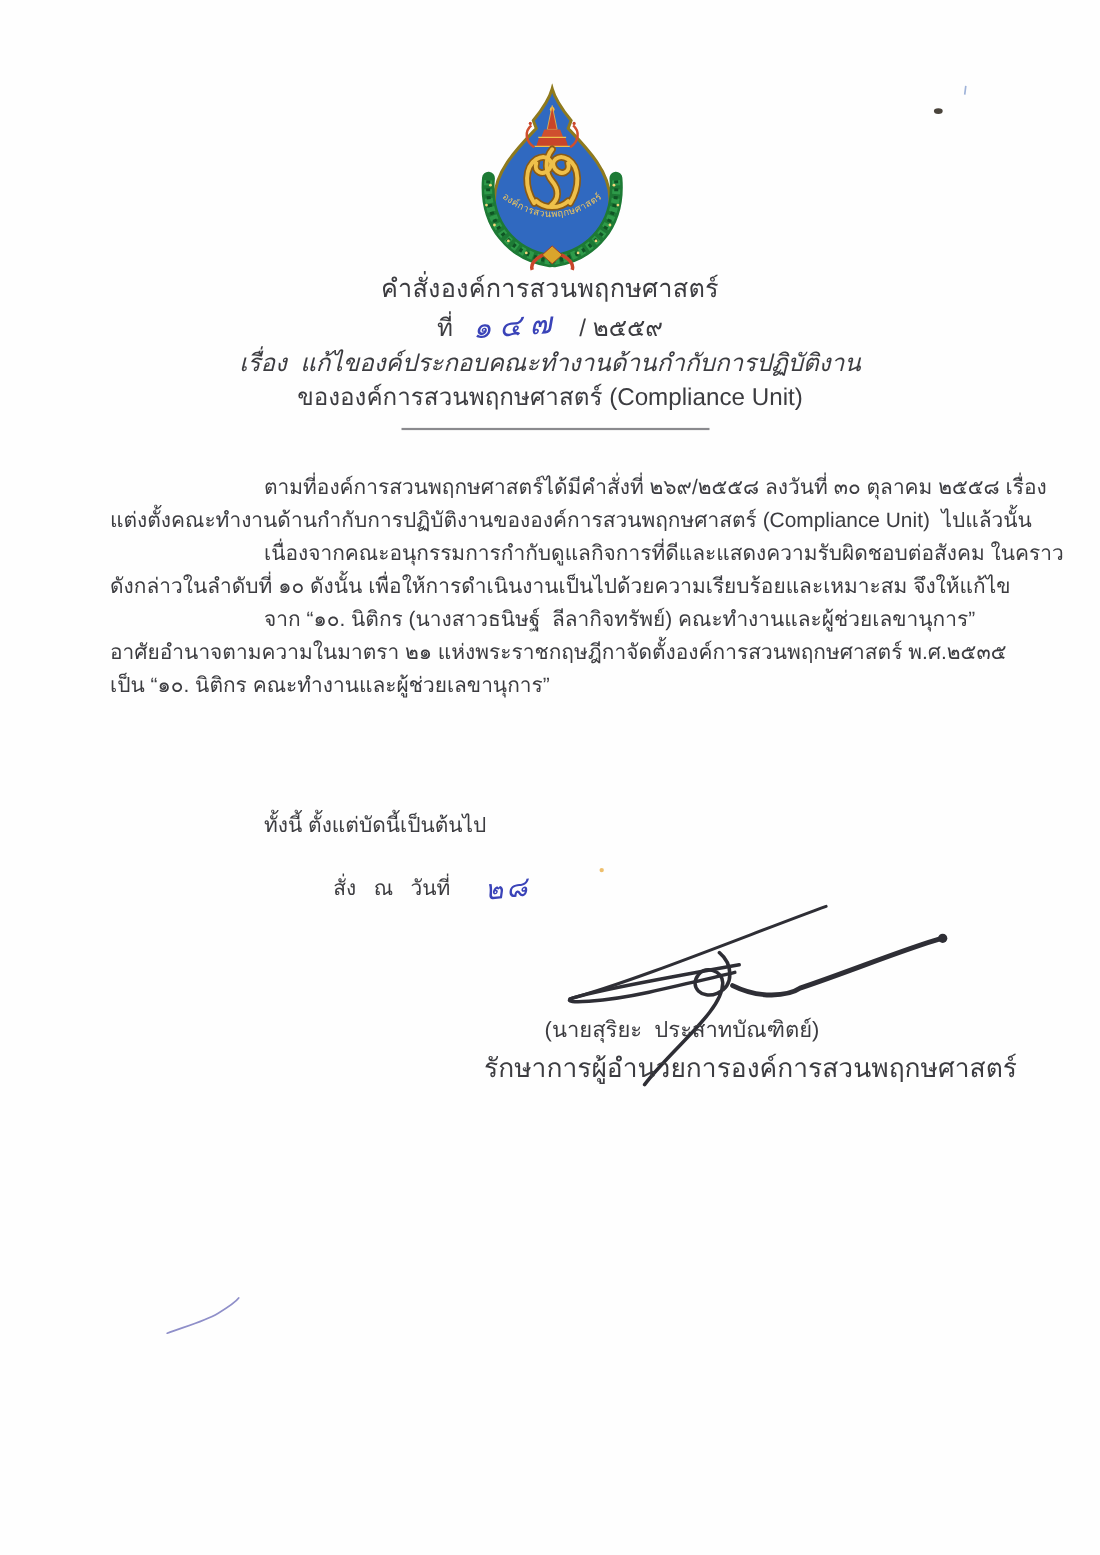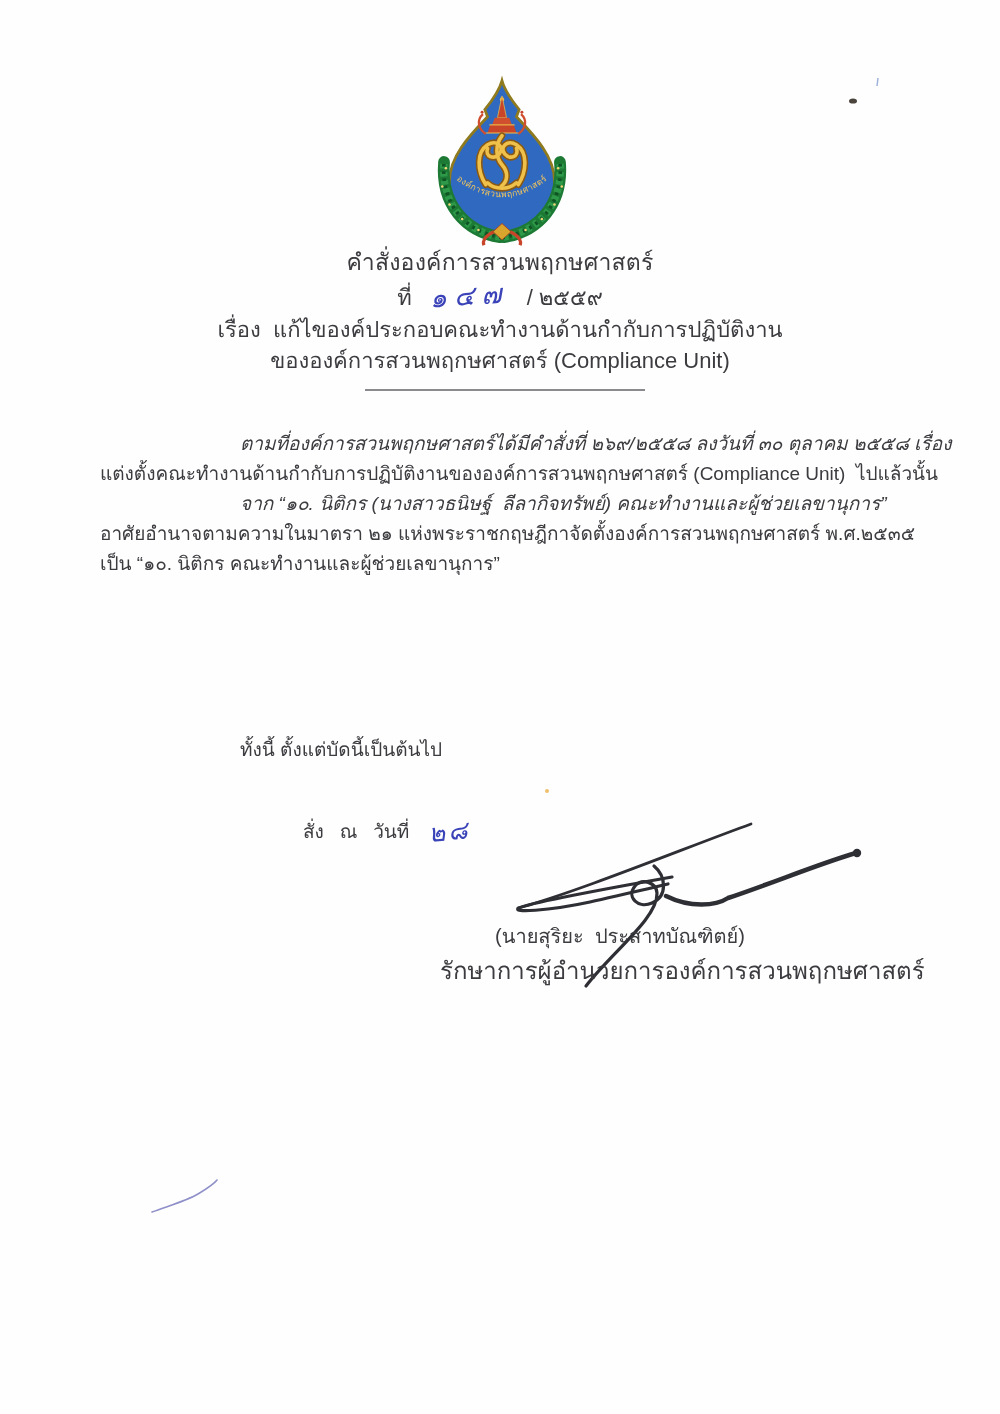--- a/index.html
+++ b/index.html
@@ -24,36 +24,35 @@
     font-size:22px;
   }
   .hand{
     color:#3a43b8;
     font-size:27px;
     letter-spacing:7px;
     transform:rotate(-4deg) translateY(-6px);
     display:inline-block;
     font-style:italic;
   }
-  .subject1{left:0;top:312px;width:1000px;font-size:22px;}
+  .subject1{left:0;top:312px;width:1000px;font-size:22px;font-style:italic;}
   .subject2{left:0;top:343px;width:1000px;font-size:22px;}
   .divider{left:365px;top:389px;width:280px;height:2px;background:#8a8a8e;}
   
   .body-block{
     left:100px;top:429px;width:830px;
     font-size:19px;line-height:30px;
   }
   .body-block .line{display:block;}
-  .body-block .indent{text-indent:140px;font-style:italic;}
+  .body-block .indent{text-indent:140px;}
   .closing{left:240px;top:734px;font-size:19px;}
   .date-row{
     left:303px;top:792px;height:34px;
-    display:flex;align-items:flex-start;gap:20px;
+    display:flex;align-items:flex-start;gap:32px;
     font-size:19px;
-    margin-top:24px;
   }
   .hand-day{
     color:#3a43b8;font-size:25px;letter-spacing:3px;
     transform:rotate(-6deg) translateY(-5px);
     display:inline-block;font-style:italic;
   }
   
   .sig-overlay{left:0;top:0;width:1000px;height:1414px;pointer-events:none;}
   .signer-name{left:420px;top:920px;width:400px;font-size:20px;}
   .signer-title{left:440px;top:951px;width:400px;font-size:24px;}
@@ -141,20 +140,22 @@
   </div>
 
   <div class="abs subject1 center line">เรื่อง  แก้ไของค์ประกอบคณะทำงานด้านกำกับการปฏิบัติงาน</div>
   <div class="abs subject2 center line">ขององค์การสวนพฤกษศาสตร์ (Compliance Unit)</div>
 
   <div class="abs divider"></div>
 
   <div class="abs body-block">
     <span class="line indent">ตามที่องค์การสวนพฤกษศาสตร์ได้มีคำสั่งที่ ๒๖๙/๒๕๕๘ ลงวันที่ ๓๐ ตุลาคม ๒๕๕๘ เรื่อง</span>
     <span class="line">แต่งตั้งคณะทำงานด้านกำกับการปฏิบัติงานขององค์การสวนพฤกษศาสตร์ (Compliance Unit)  ไปแล้วนั้น</span>
+    <span class="line indent">เนื่องจากคณะอนุกรรมการกำกับดูแลกิจการที่ดีและแสดงความรับผิดชอบต่อสังคม ในคราว</span>
+    <span class="line">ดังกล่าวในลำดับที่ ๑๐ ดังนั้น เพื่อให้การดำเนินงานเป็นไปด้วยความเรียบร้อยและเหมาะสม จึงให้แก้ไข</span>
     <span class="line indent">จาก “๑๐. นิติกร (นางสาวธนิษฐ์  ลีลากิจทรัพย์) คณะทำงานและผู้ช่วยเลขานุการ”</span>
     <span class="line">อาศัยอำนาจตามความในมาตรา ๒๑ แห่งพระราชกฤษฎีกาจัดตั้งองค์การสวนพฤกษศาสตร์ พ.ศ.๒๕๓๕</span>
     <span class="line">เป็น “๑๐. นิติกร คณะทำงานและผู้ช่วยเลขานุการ”</span>
   </div>
 
   <div class="abs closing line">ทั้งนี้ ตั้งแต่บัดนี้เป็นต้นไป</div>
 
   <div class="abs date-row">
     <span class="line">สั่ง   ณ   วันที่</span>
     <span class="hand-day">๒๘</span>

